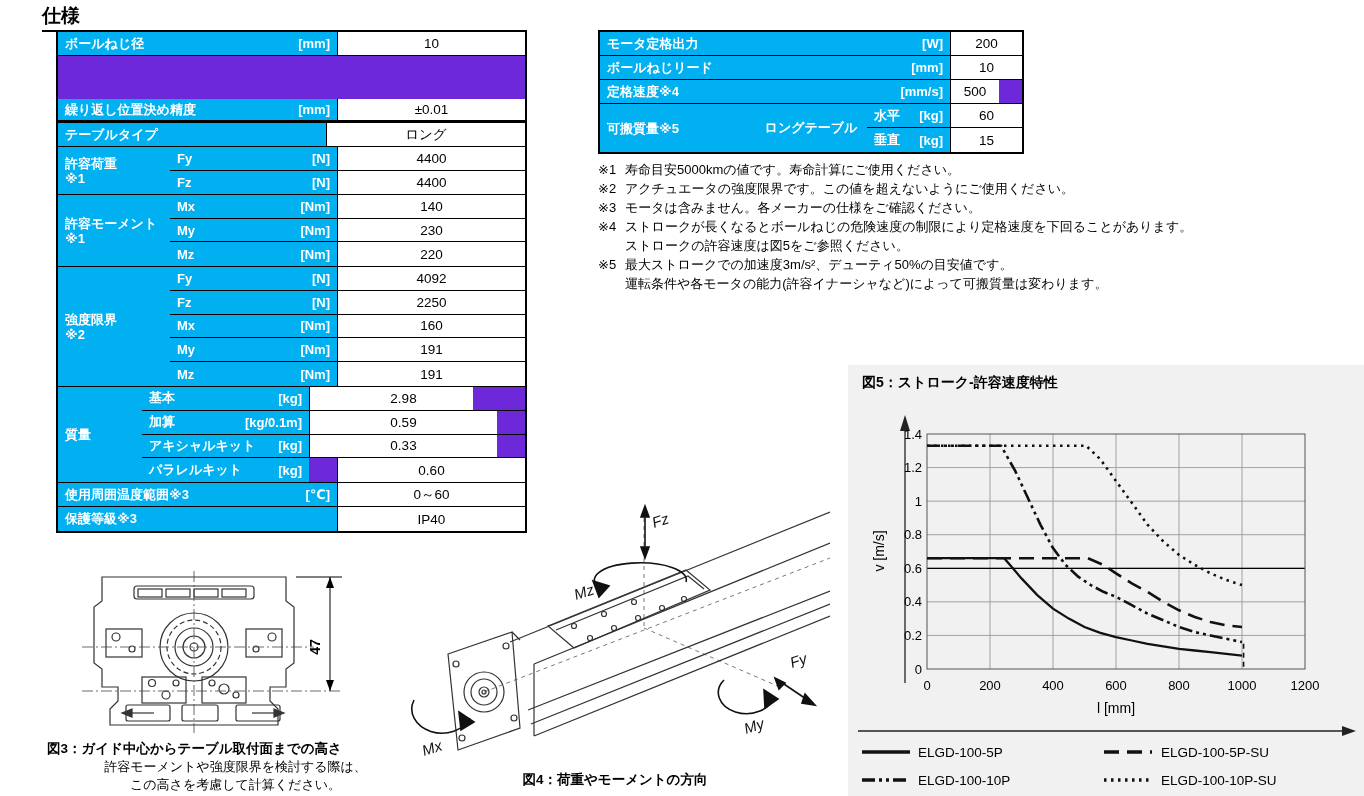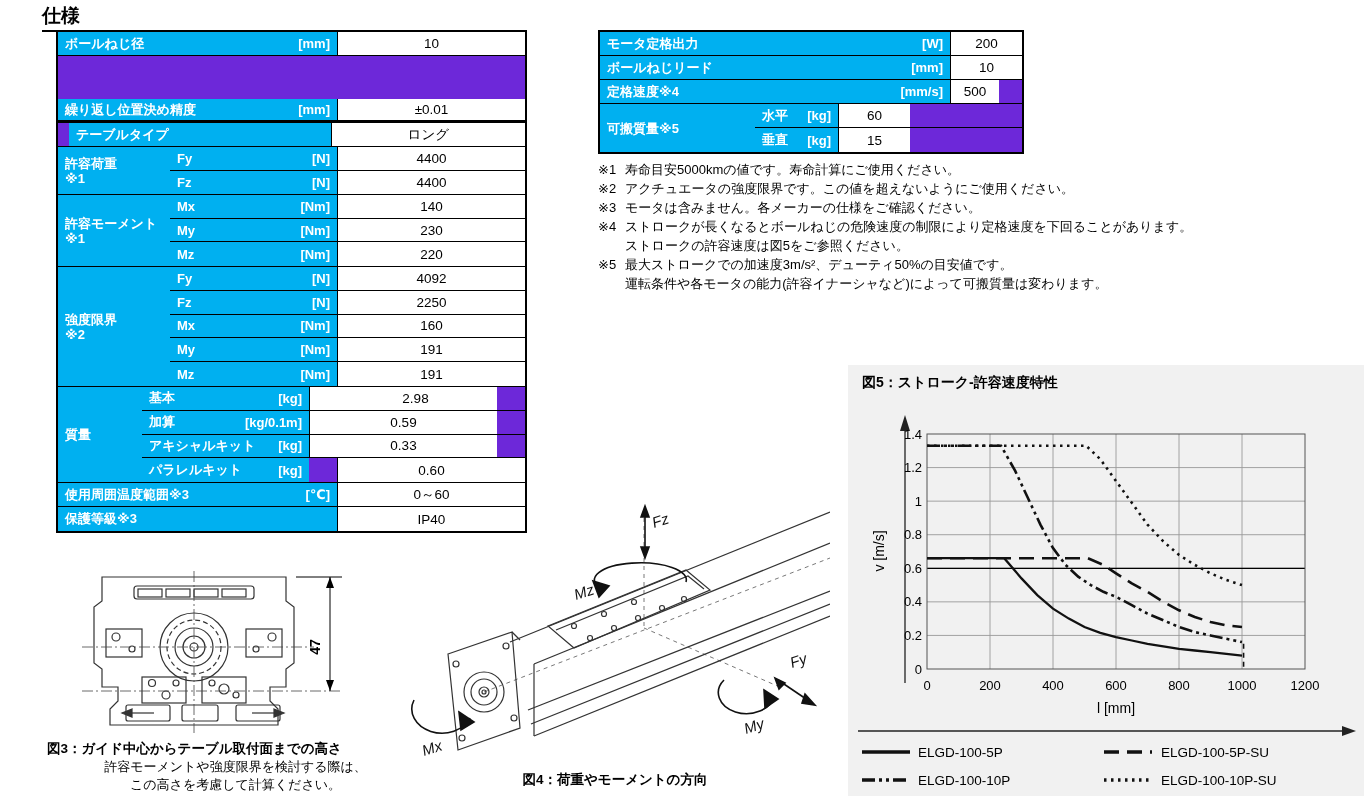--- a/index.html
+++ b/index.html
@@ -56,21 +56,21 @@
         </div>
         <div class="cell val" style="width: 188px;">10</div>
       </div>
       <div class="t-row thick" style="height: 24px; margin-top: 43px;">
         <div class="cell hdr lbl" style="width: 279px;">
           <span>繰り返し位置決め精度</span>
           <span>[mm]</span>
         </div>
         <div class="cell val" style="width: 188px;">±0.01</div>
       </div>
-      <div class="t-row" style="height: 24px; padding-left: 11px;">
+      <div class="t-row" style="height: 24px;">
         <div class="cell hdr lbl" style="width: 279px;">
           <span>テーブルタイプ</span>
           <span></span>
         </div>
         <div class="cell val" style="width: 208px;">ロング</div>
       </div>
       <div class="t-row" style="height: 48px;">
         <div class="cell hdr glbl" style="width: 112px;">
           <div>許容荷重</div>
           <div>※1</div>
@@ -167,21 +167,21 @@
       <div class="t-row" style="height: 96px;">
         <div class="cell hdr glbl" style="width: 112px;">
           <div>質量</div>
         </div>
         <div class="subcol">
           <div class="sub" style="height: 24px;">
             <div class="cell hdr lbl" style="width: 167px;">
               <span>基本</span>
               <span>[kg]</span>
             </div>
-            <div class="cell val" style="width: 188px; padding-left: 24px;">2.98</div>
+            <div class="cell val" style="width: 164px; padding-left: 24px;">2.98</div>
           </div>
           <div class="sub" style="height: 24px;">
             <div class="cell hdr lbl" style="width: 167px;">
               <span>加算</span>
               <span>[kg/0.1m]</span>
             </div>
             <div class="cell val" style="width: 188px;">0.59</div>
           </div>
           <div class="sub" style="height: 24px;">
             <div class="cell hdr lbl" style="width: 167px;">
@@ -234,20 +234,21 @@
         <div class="cell hdr lbl" style="width: 350px;">
           <span>定格速度※4</span>
           <span>[mm/s]</span>
         </div>
         <div class="cell val" style="width: 49px;">500</div>
       </div>
       <div class="t-row" style="height: 48px;">
         <div class="cell hdr glbl" style="width: 155px;">
           <div>可搬質量※5</div>
         </div>
+        <div class="cell hdr gcol" style="width: 112px;">ロングテーブル</div>
         <div class="subcol">
           <div class="sub" style="height: 24px;">
             <div class="cell hdr lbl" style="width: 83px;">
               <span>水平</span>
               <span>[kg]</span>
             </div>
             <div class="cell val" style="width: 72px;">60</div>
           </div>
           <div class="sub" style="height: 24px;">
             <div class="cell hdr lbl" style="width: 83px;">

